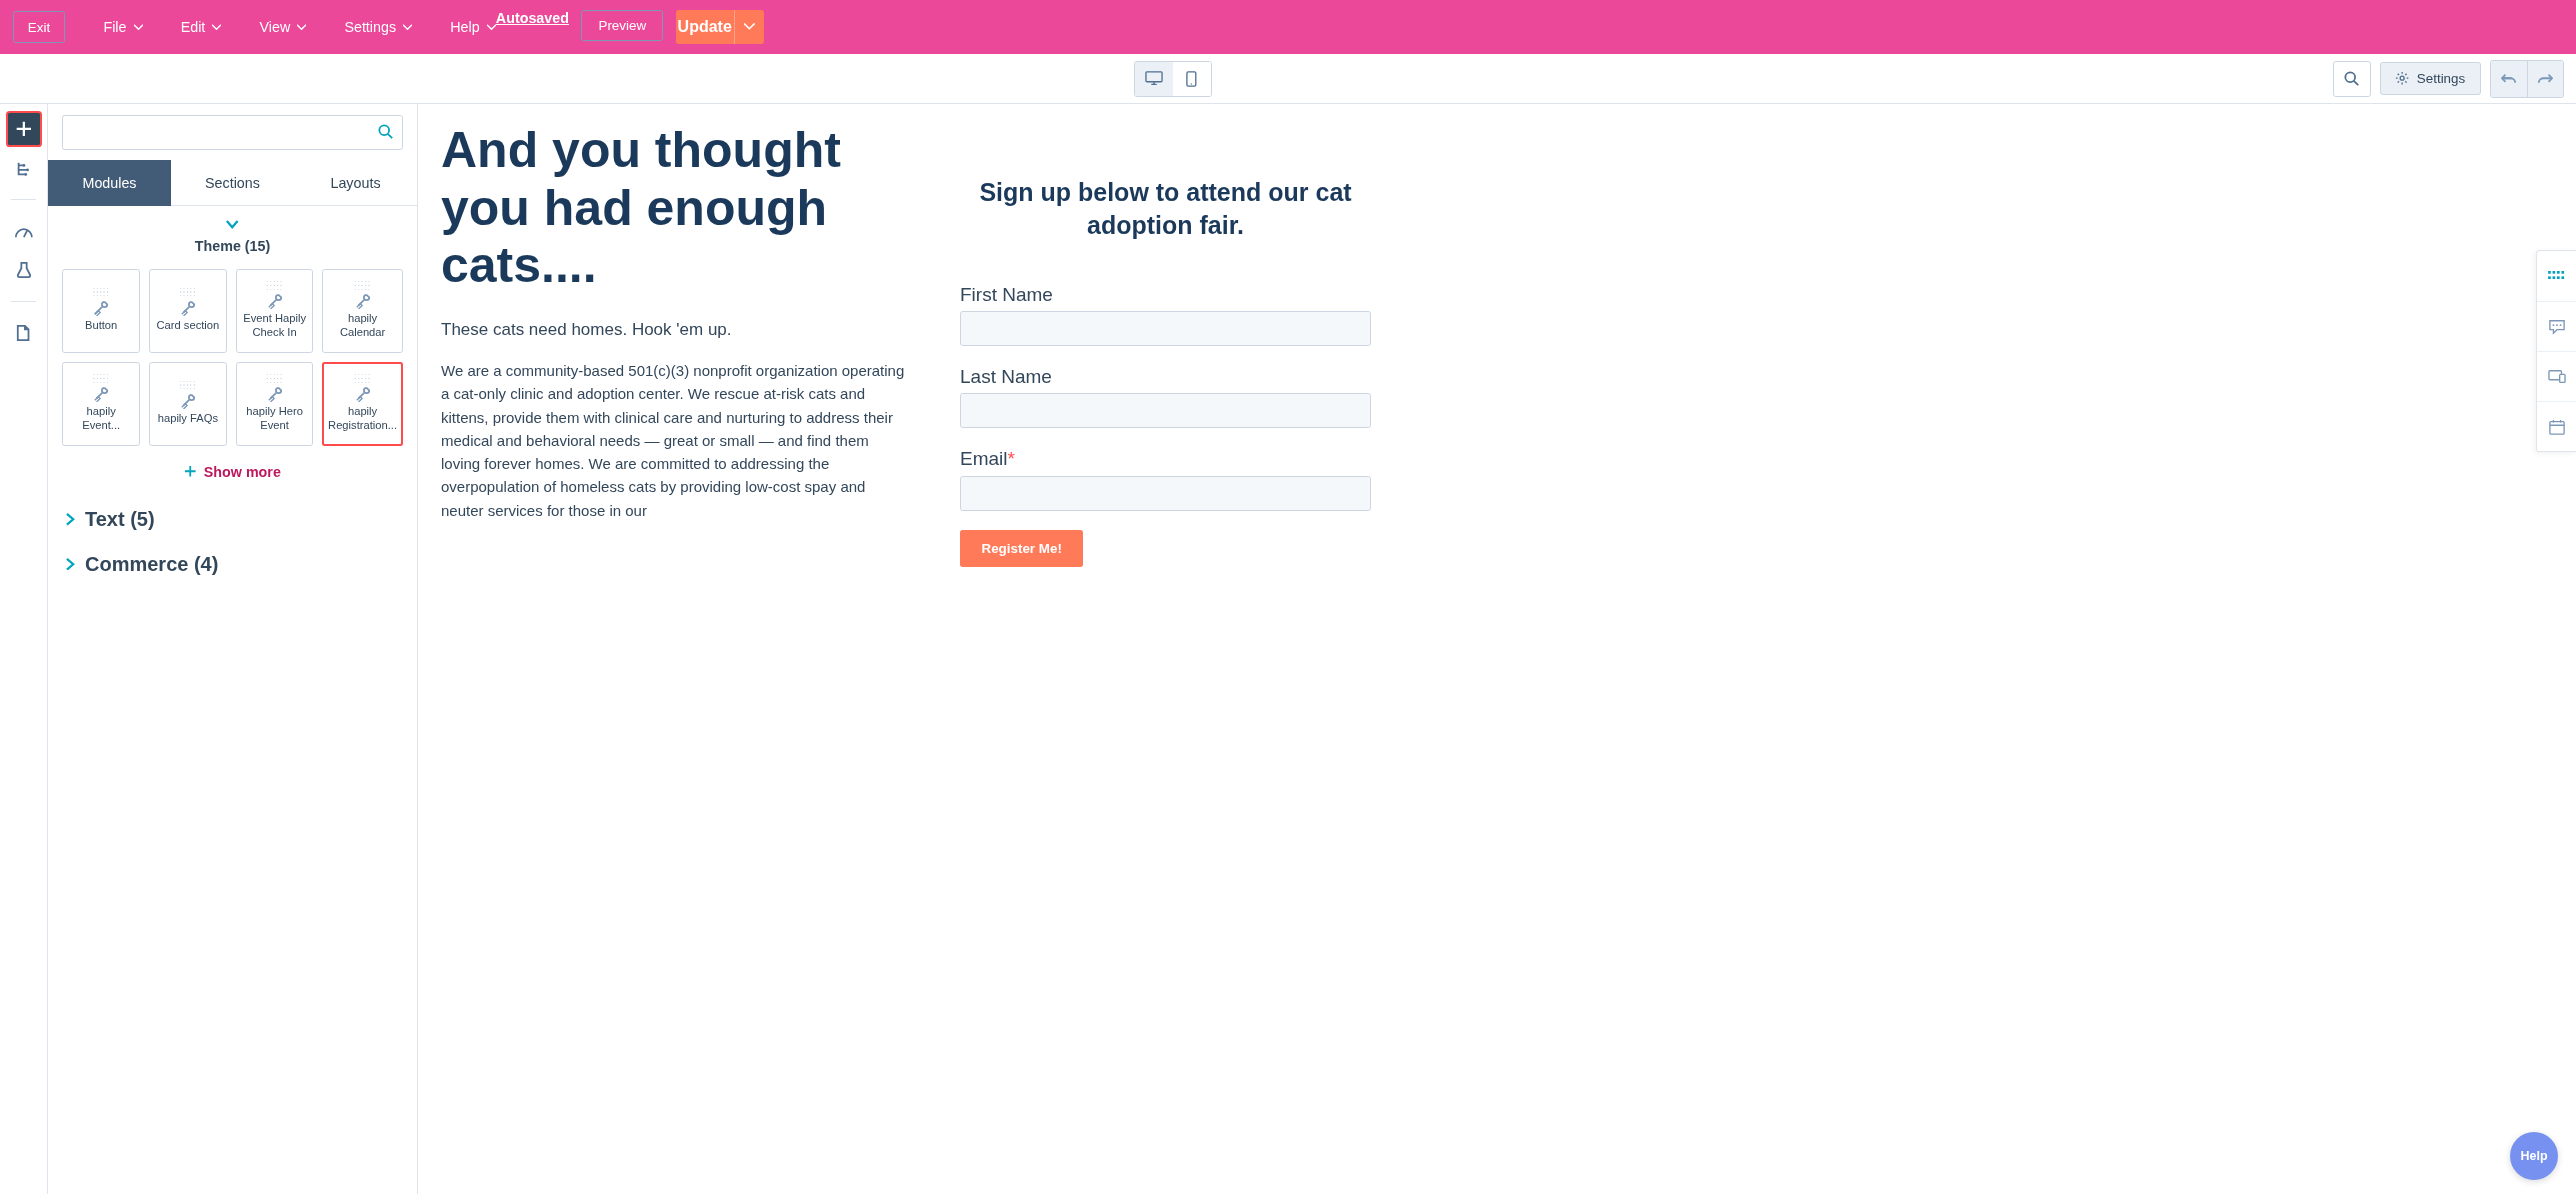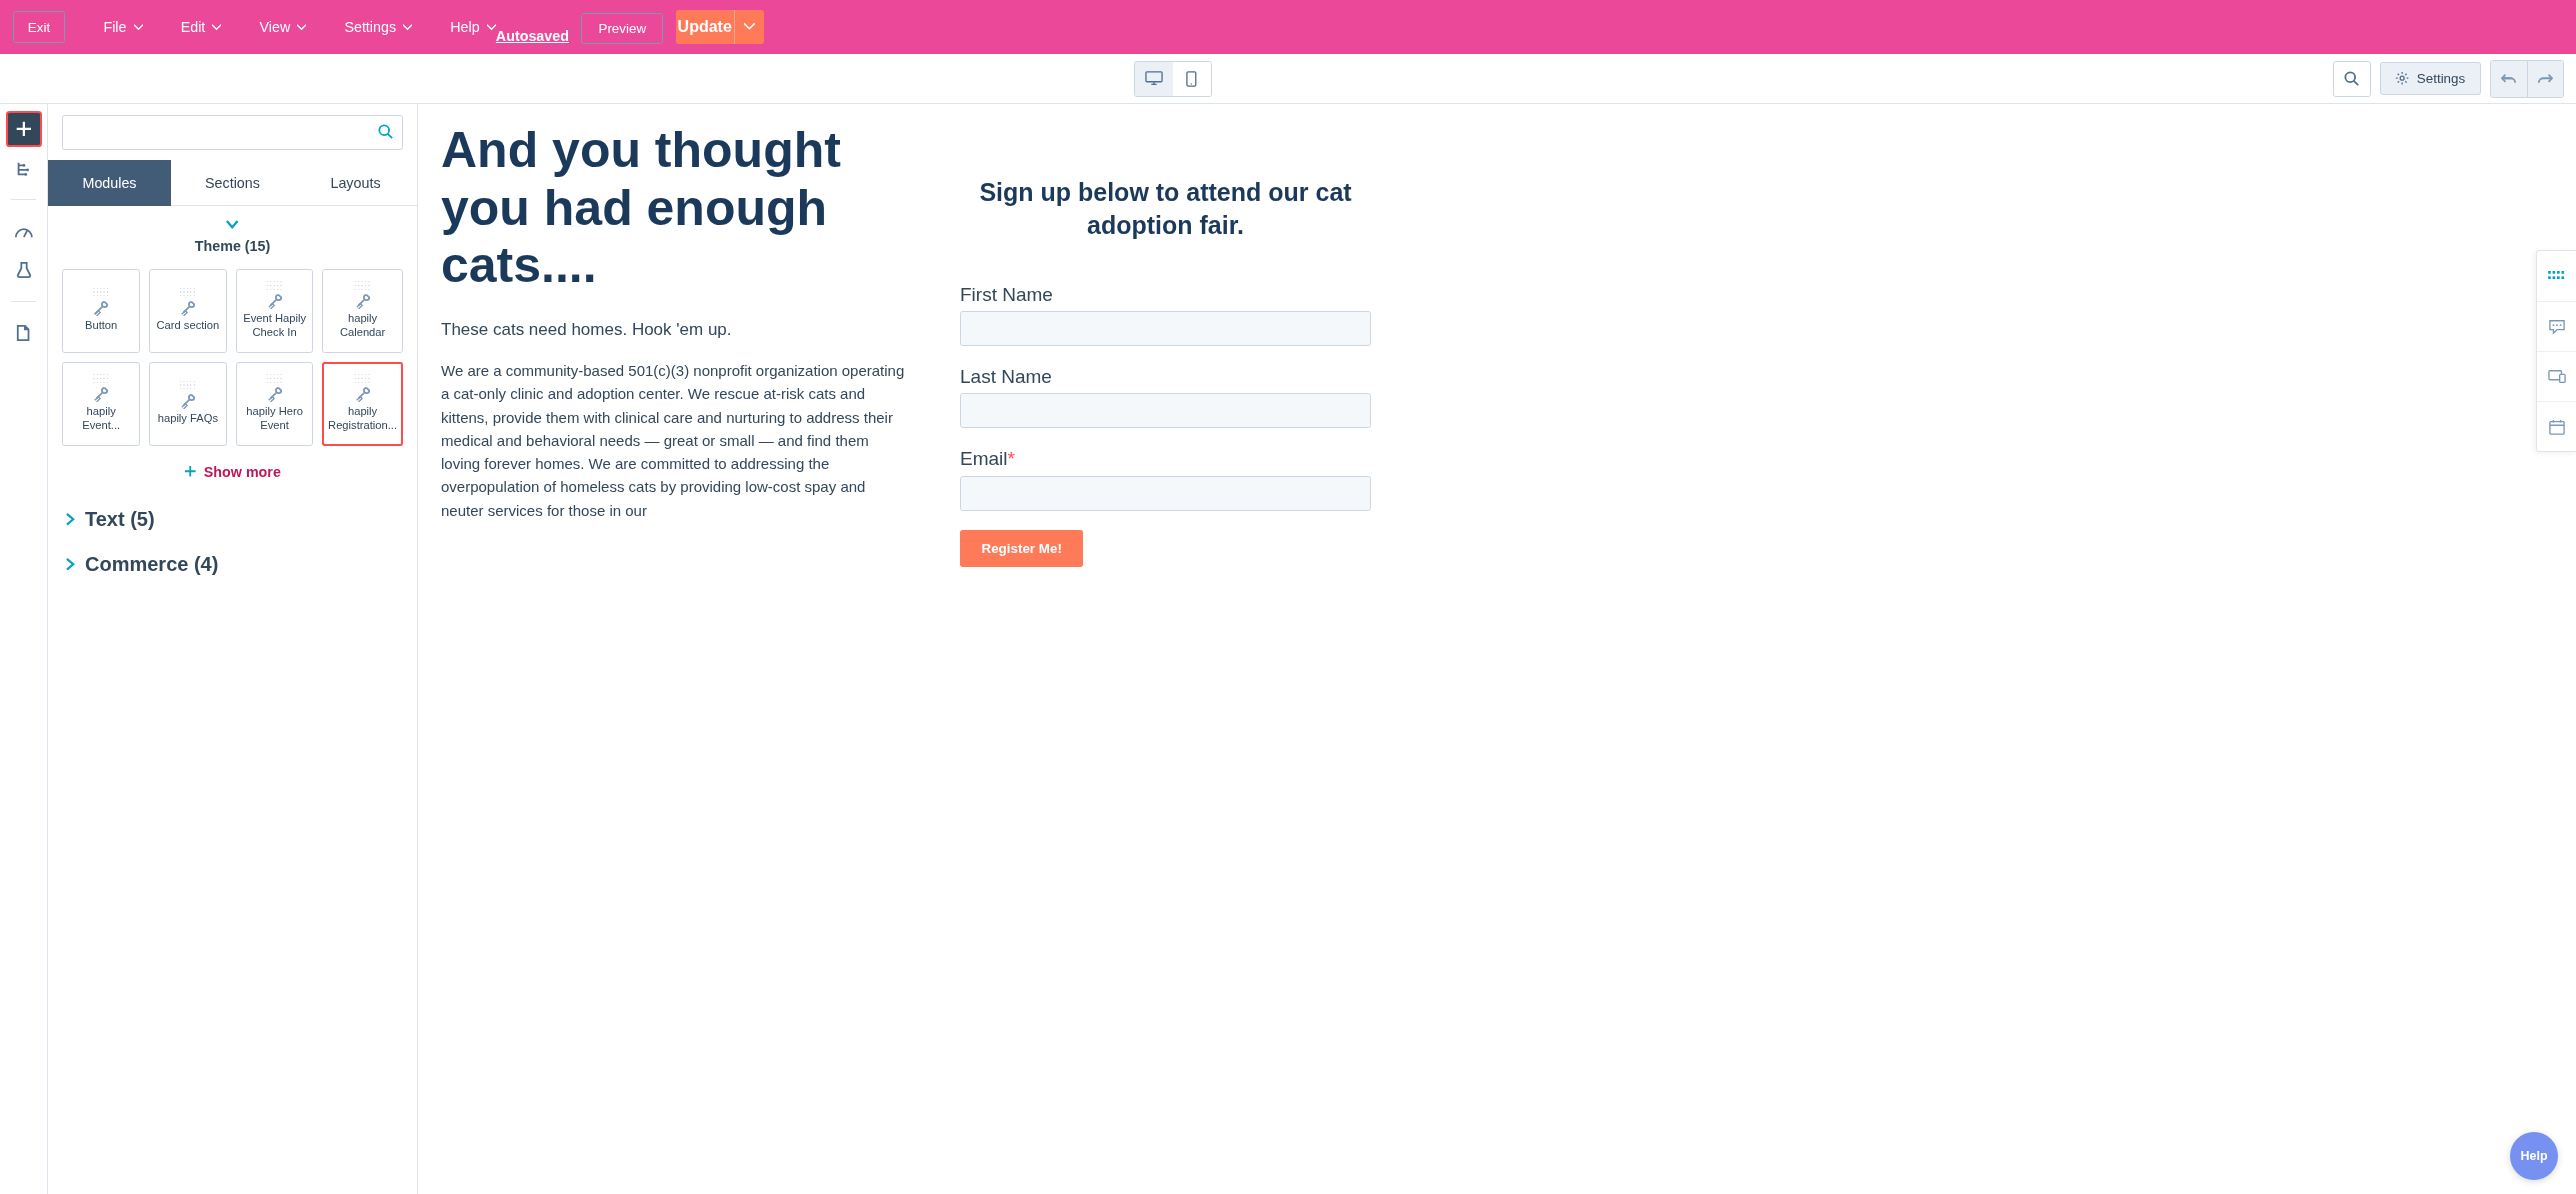--- a/index.html
+++ b/index.html
@@ -6,21 +6,21 @@
 body { font-family: -apple-system, BlinkMacSystemFont, "Segoe UI", Helvetica, Arial, sans-serif; font-size: 12.5px; color: #33475b; background: #fff; }
 
 
 .topbar { background: #ec4899; height: 54px; display: flex; align-items: center; padding: 0 12.5px; color: #fff; }
 .exit-btn { border: 0.9px solid #7c98b6; background: transparent; color: #fff; padding: 7.2px 14.3px; border-radius: 2.7px; font-size: 13.4px; cursor: pointer; }
 .menu-item { display: inline-flex; align-items: center; gap: 7.2px; margin-left: 38px; font-size: 14.3px; cursor: pointer; }
 .menu-item .chev { width: 9px; height: 9px; }
 .topbar-center { flex: 1; display: flex; justify-content: center; align-items: center; gap: 12.5px; }
 .page-title { font-size: 18px; font-weight: 400; }
 .pencil { width: 12.5px; height: 12.5px; opacity: 0.8; }
-.topbar-right { display: flex; align-items: flex-end; gap: 12.5px; }
+.topbar-right { display: flex; align-items: flex-start; gap: 12.5px; }
 .autosaved { text-decoration: underline; font-weight: 600; font-size: 14.3px; }
 .preview-btn { border: 0.9px solid #7c98b6; background: transparent; color: #fff; padding: 7.2px 16px; border-radius: 2.7px; font-size: 13.4px; cursor: pointer; }
 .update-group { display: flex; }
 .update-btn { background: #ff7a59; color: #fff; border: none; padding: 8px 2px; border-radius: 2.7px 0 0 2.7px; font-size: 16px; font-weight: 700; cursor: pointer; }
 .update-caret { background: #ff7a59; border: none; border-left: 0.9px solid rgba(255,255,255,0.3); color: #fff; padding: 8px 9px; border-radius: 0 2.7px 2.7px 0; cursor: pointer; display:flex; align-items:center; }
 
 
 .toolbar { height: 50px; border-bottom: 0.9px solid #dfe3eb; display: flex; align-items: center; padding: 0 12.5px; background: #fff; }
 .device-group { margin: 0 auto; display: flex; border: 0.9px solid #cbd6e2; border-radius: 2.7px; overflow: hidden; }
 .device-btn { width: 38px; height: 34px; display: flex; align-items: center; justify-content: center; background: #fff; cursor: pointer; }

